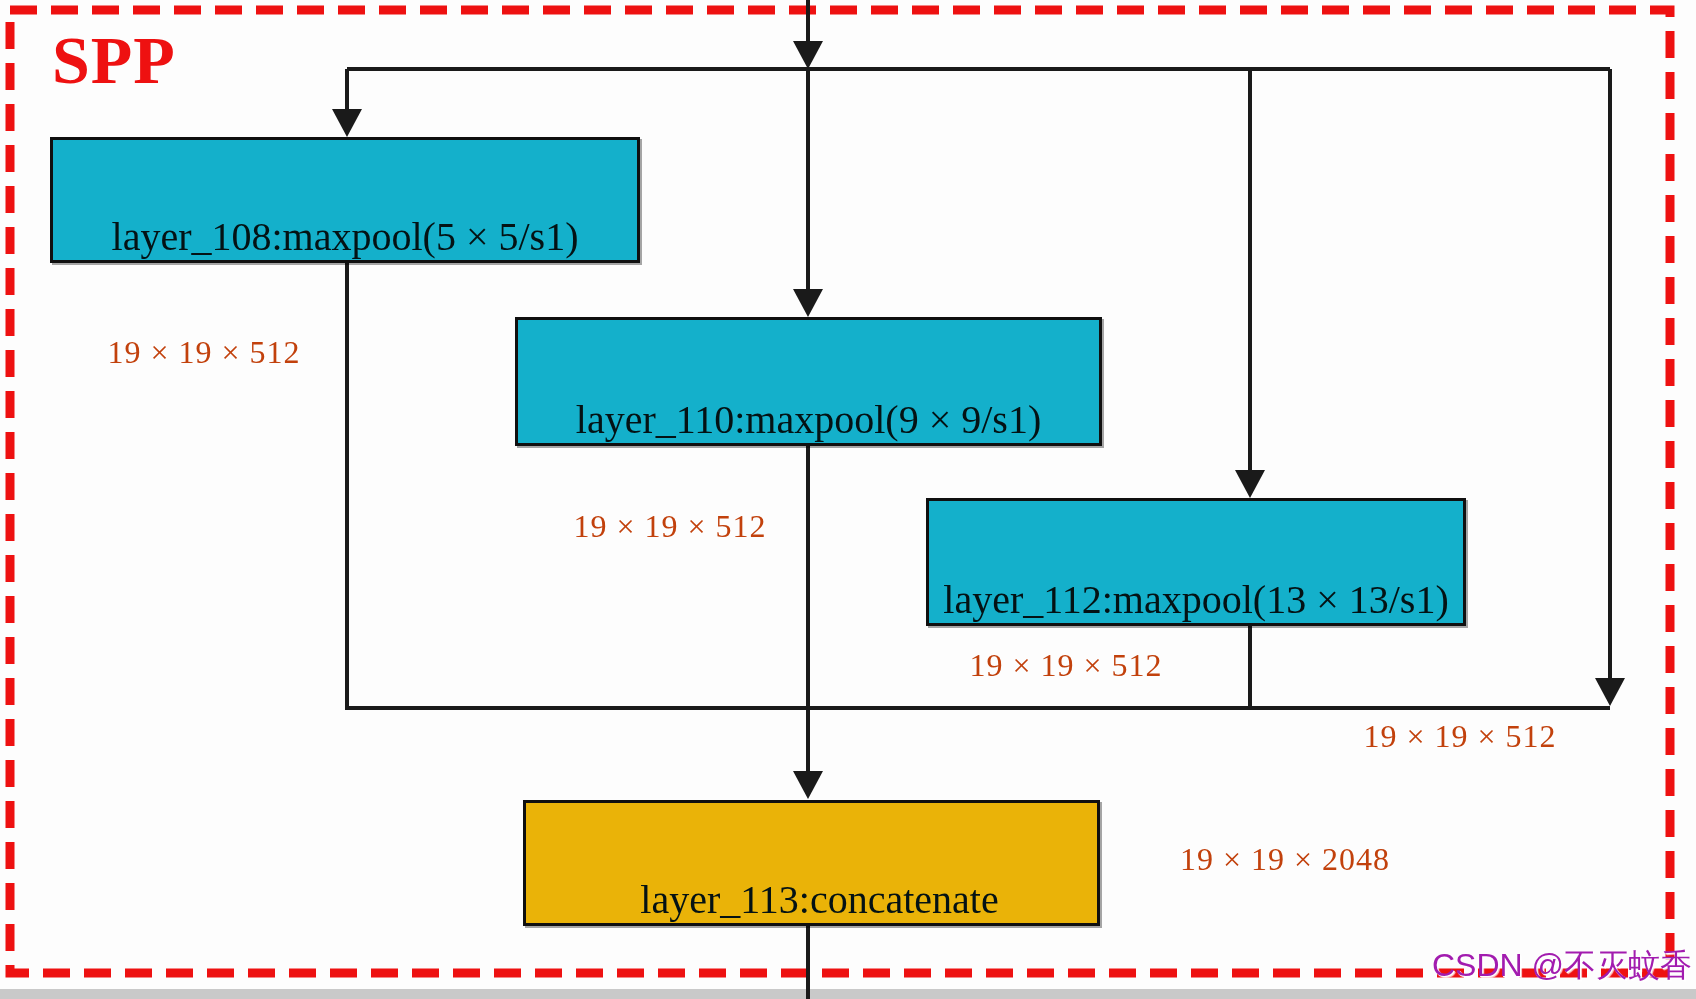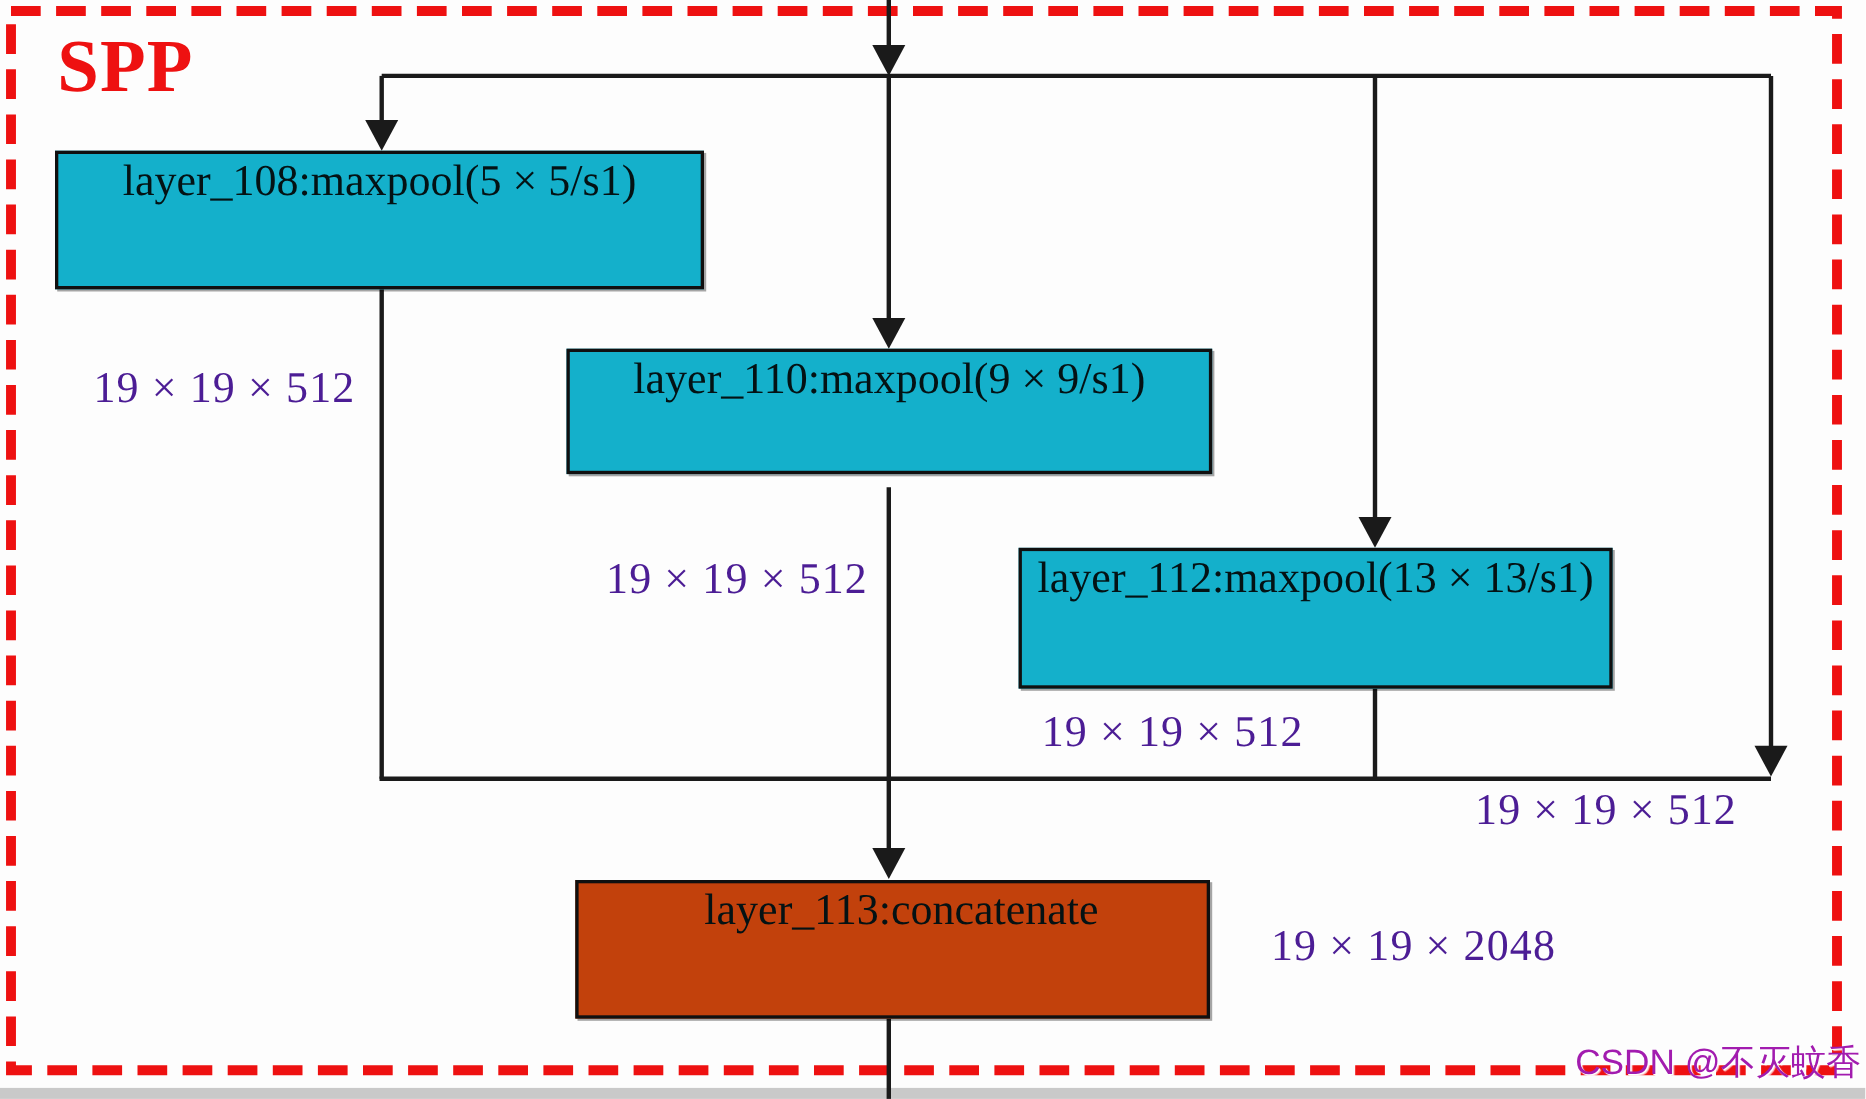--- a/index.html
+++ b/index.html
@@ -9,34 +9,34 @@
   }
   .bottom-strip{
     position:absolute;left:0;bottom:0;width:1696px;height:10px;background:#c9c9c9;
   }
   .wires{position:absolute;left:0;top:0;width:1696px;height:999px;}
   .spp-label{
     position:absolute;left:52px;top:26px;color:#ee1111;font-weight:bold;
     font-size:68px;line-height:1;letter-spacing:1px;
   }
   .node{
-    position:absolute;display:flex;align-items:flex-start;justify-content:center;
+    position:absolute;display:flex;align-items:flex-end;justify-content:center;
     border:3px solid #101010;box-sizing:border-box;
     font-size:40px;color:#041214;text-align:center;
     box-shadow:2px 2px 0 rgba(0,0,0,0.35);
   }
   .maxpool{background:#14b0cb;}
-  .concat{background:#c2410c;padding-left:16px;}
+  .concat{background:#eab308;padding-left:16px;}
   .n108{left:50px;top:137px;width:590px;height:126px;}
-  .n110{left:515px;top:317px;width:587px;height:114px;}
+  .n110{left:515px;top:317px;width:587px;height:129px;}
   .n112{left:926px;top:498px;width:540px;height:128px;}
   .n113{left:523px;top:800px;width:577px;height:126px;}
   .dim{
     position:absolute;transform:translate(-50%,-50%);white-space:nowrap;
-    font-size:40px;color:#4c1d95;letter-spacing:1px;
+    font-size:32px;color:#c2410c;letter-spacing:1px;
   }
   .d1{left:204px;top:352px;}
   .d2{left:670px;top:526px;}
   .d3{left:1066px;top:665px;}
   .d4{left:1460px;top:736px;}
   .d5{left:1285px;top:859px;}
   .watermark{
     position:absolute;right:4px;top:944px;font-size:32px;color:#a21caf;
     font-family:"Liberation Sans",sans-serif;
     text-shadow:1px 1px 0 #ffffff,2px 2px 1px rgba(255,255,255,0.8);

